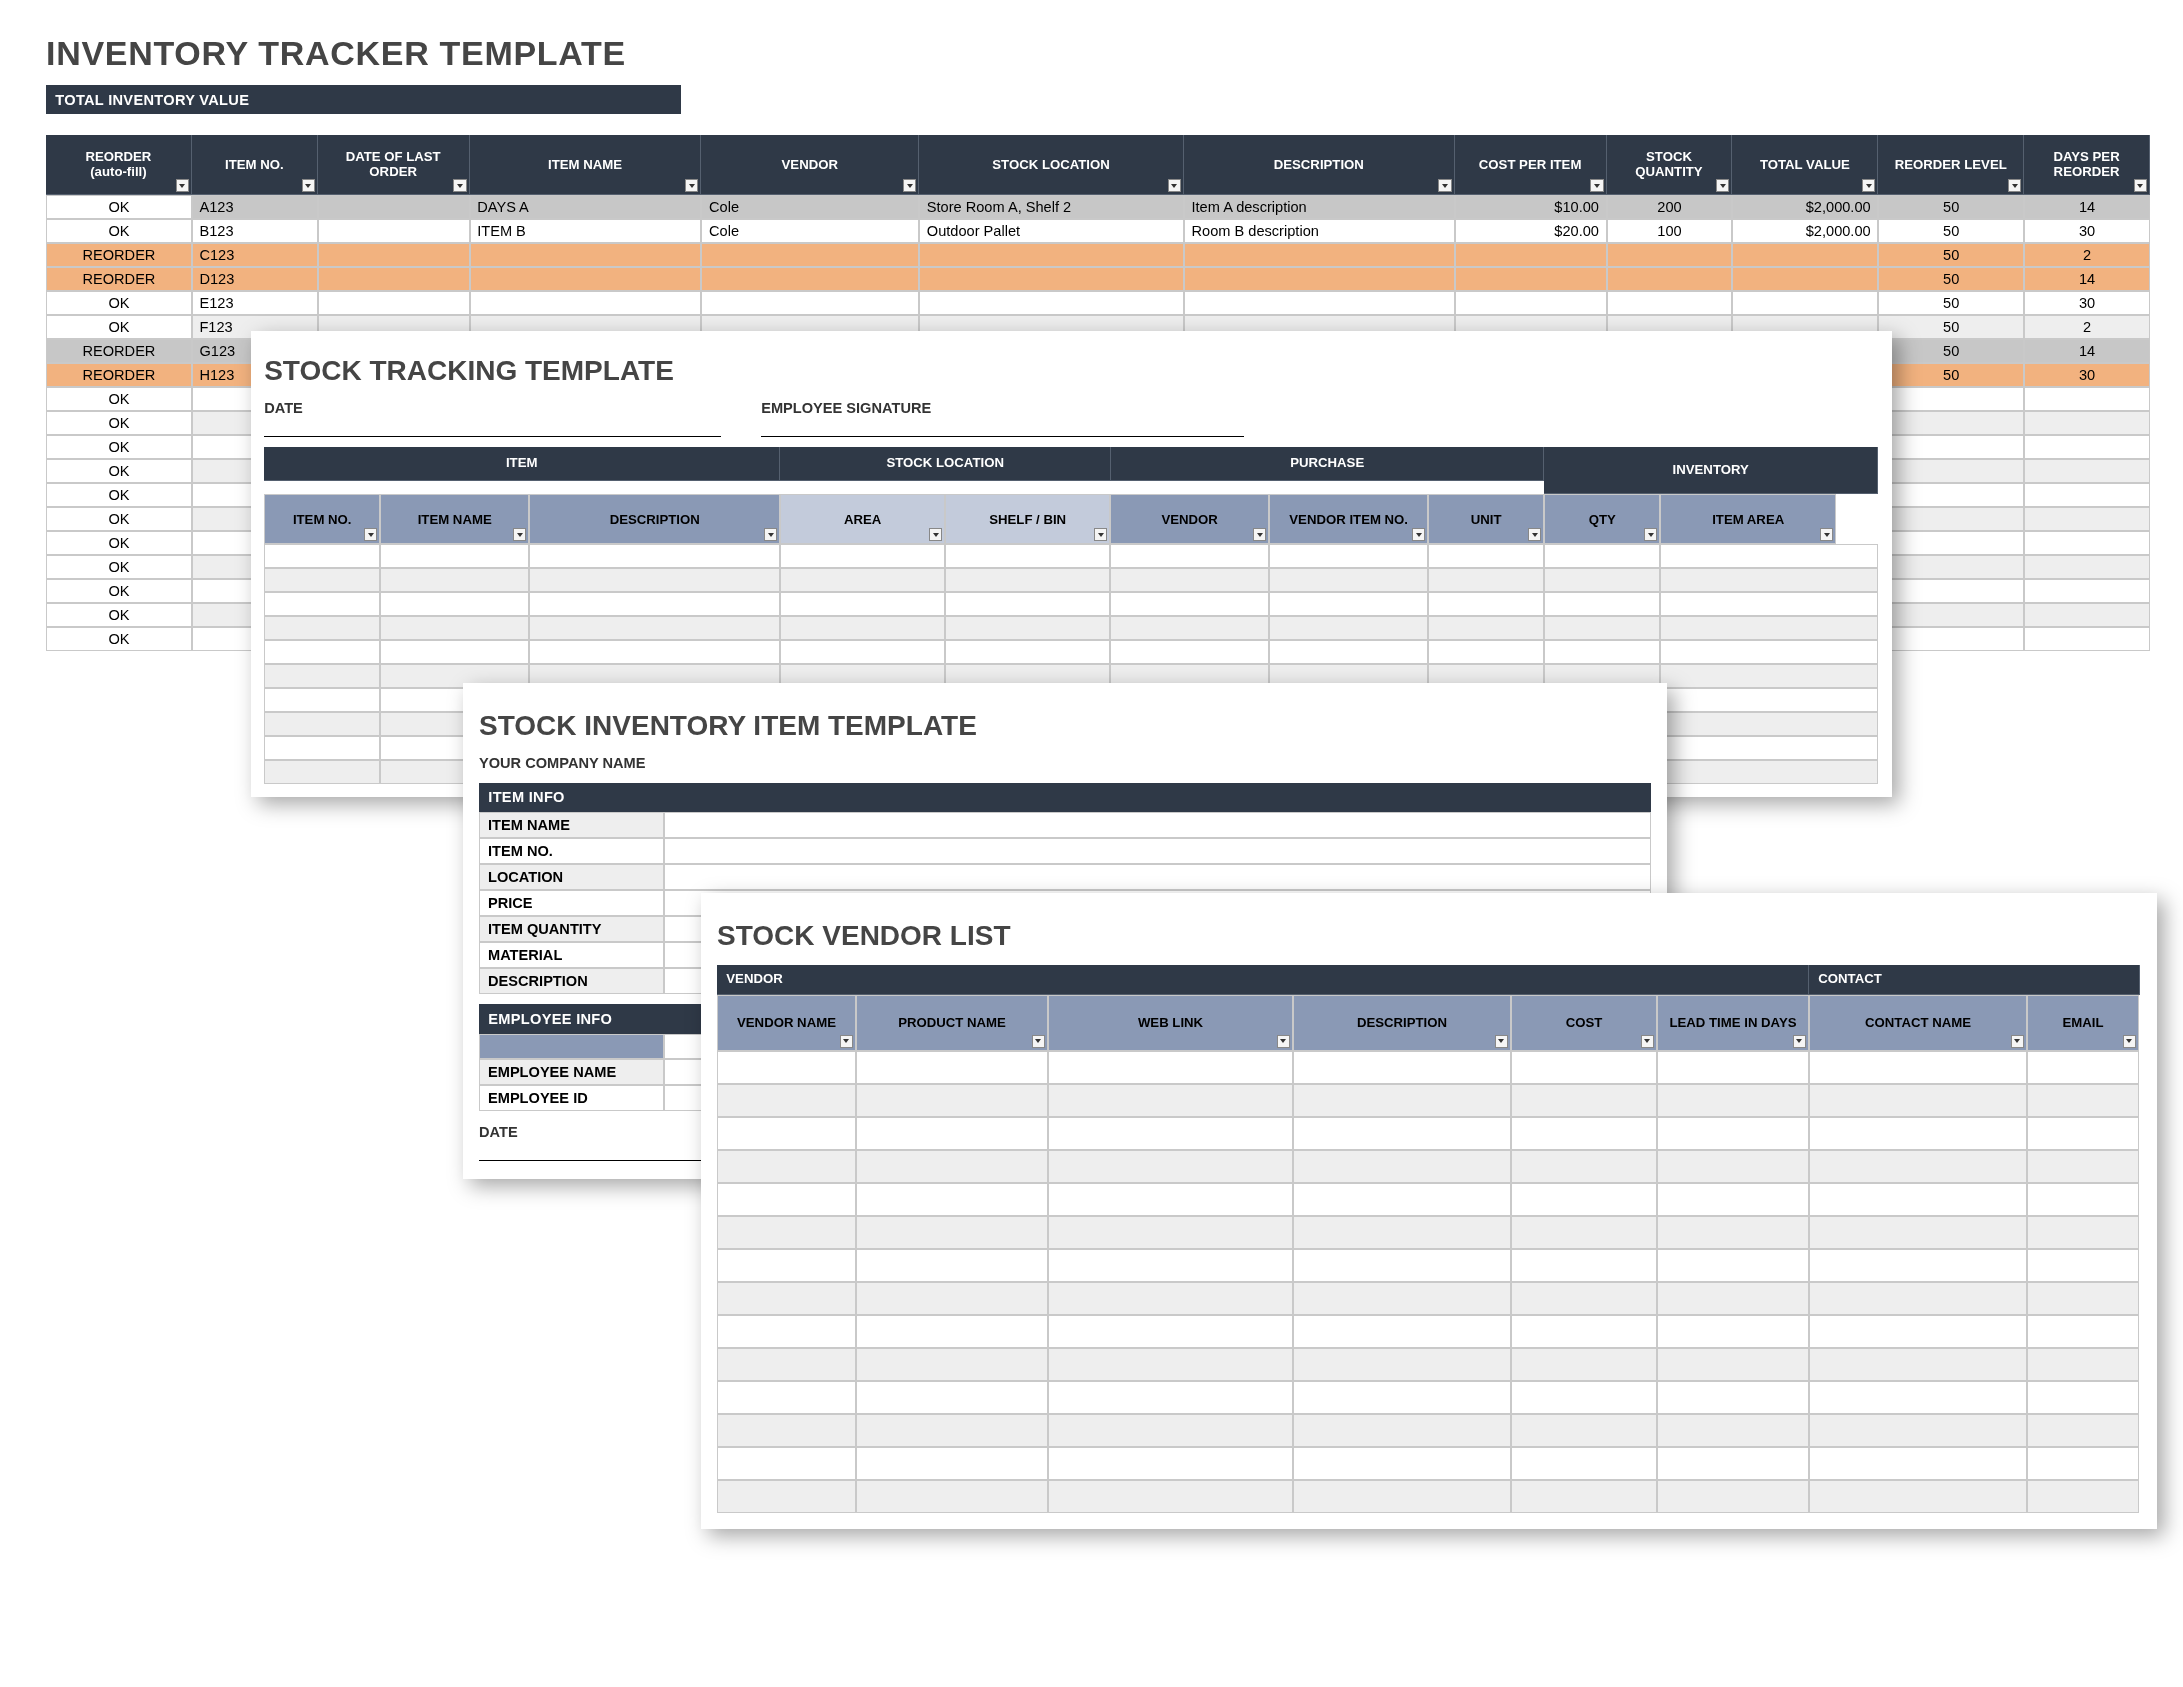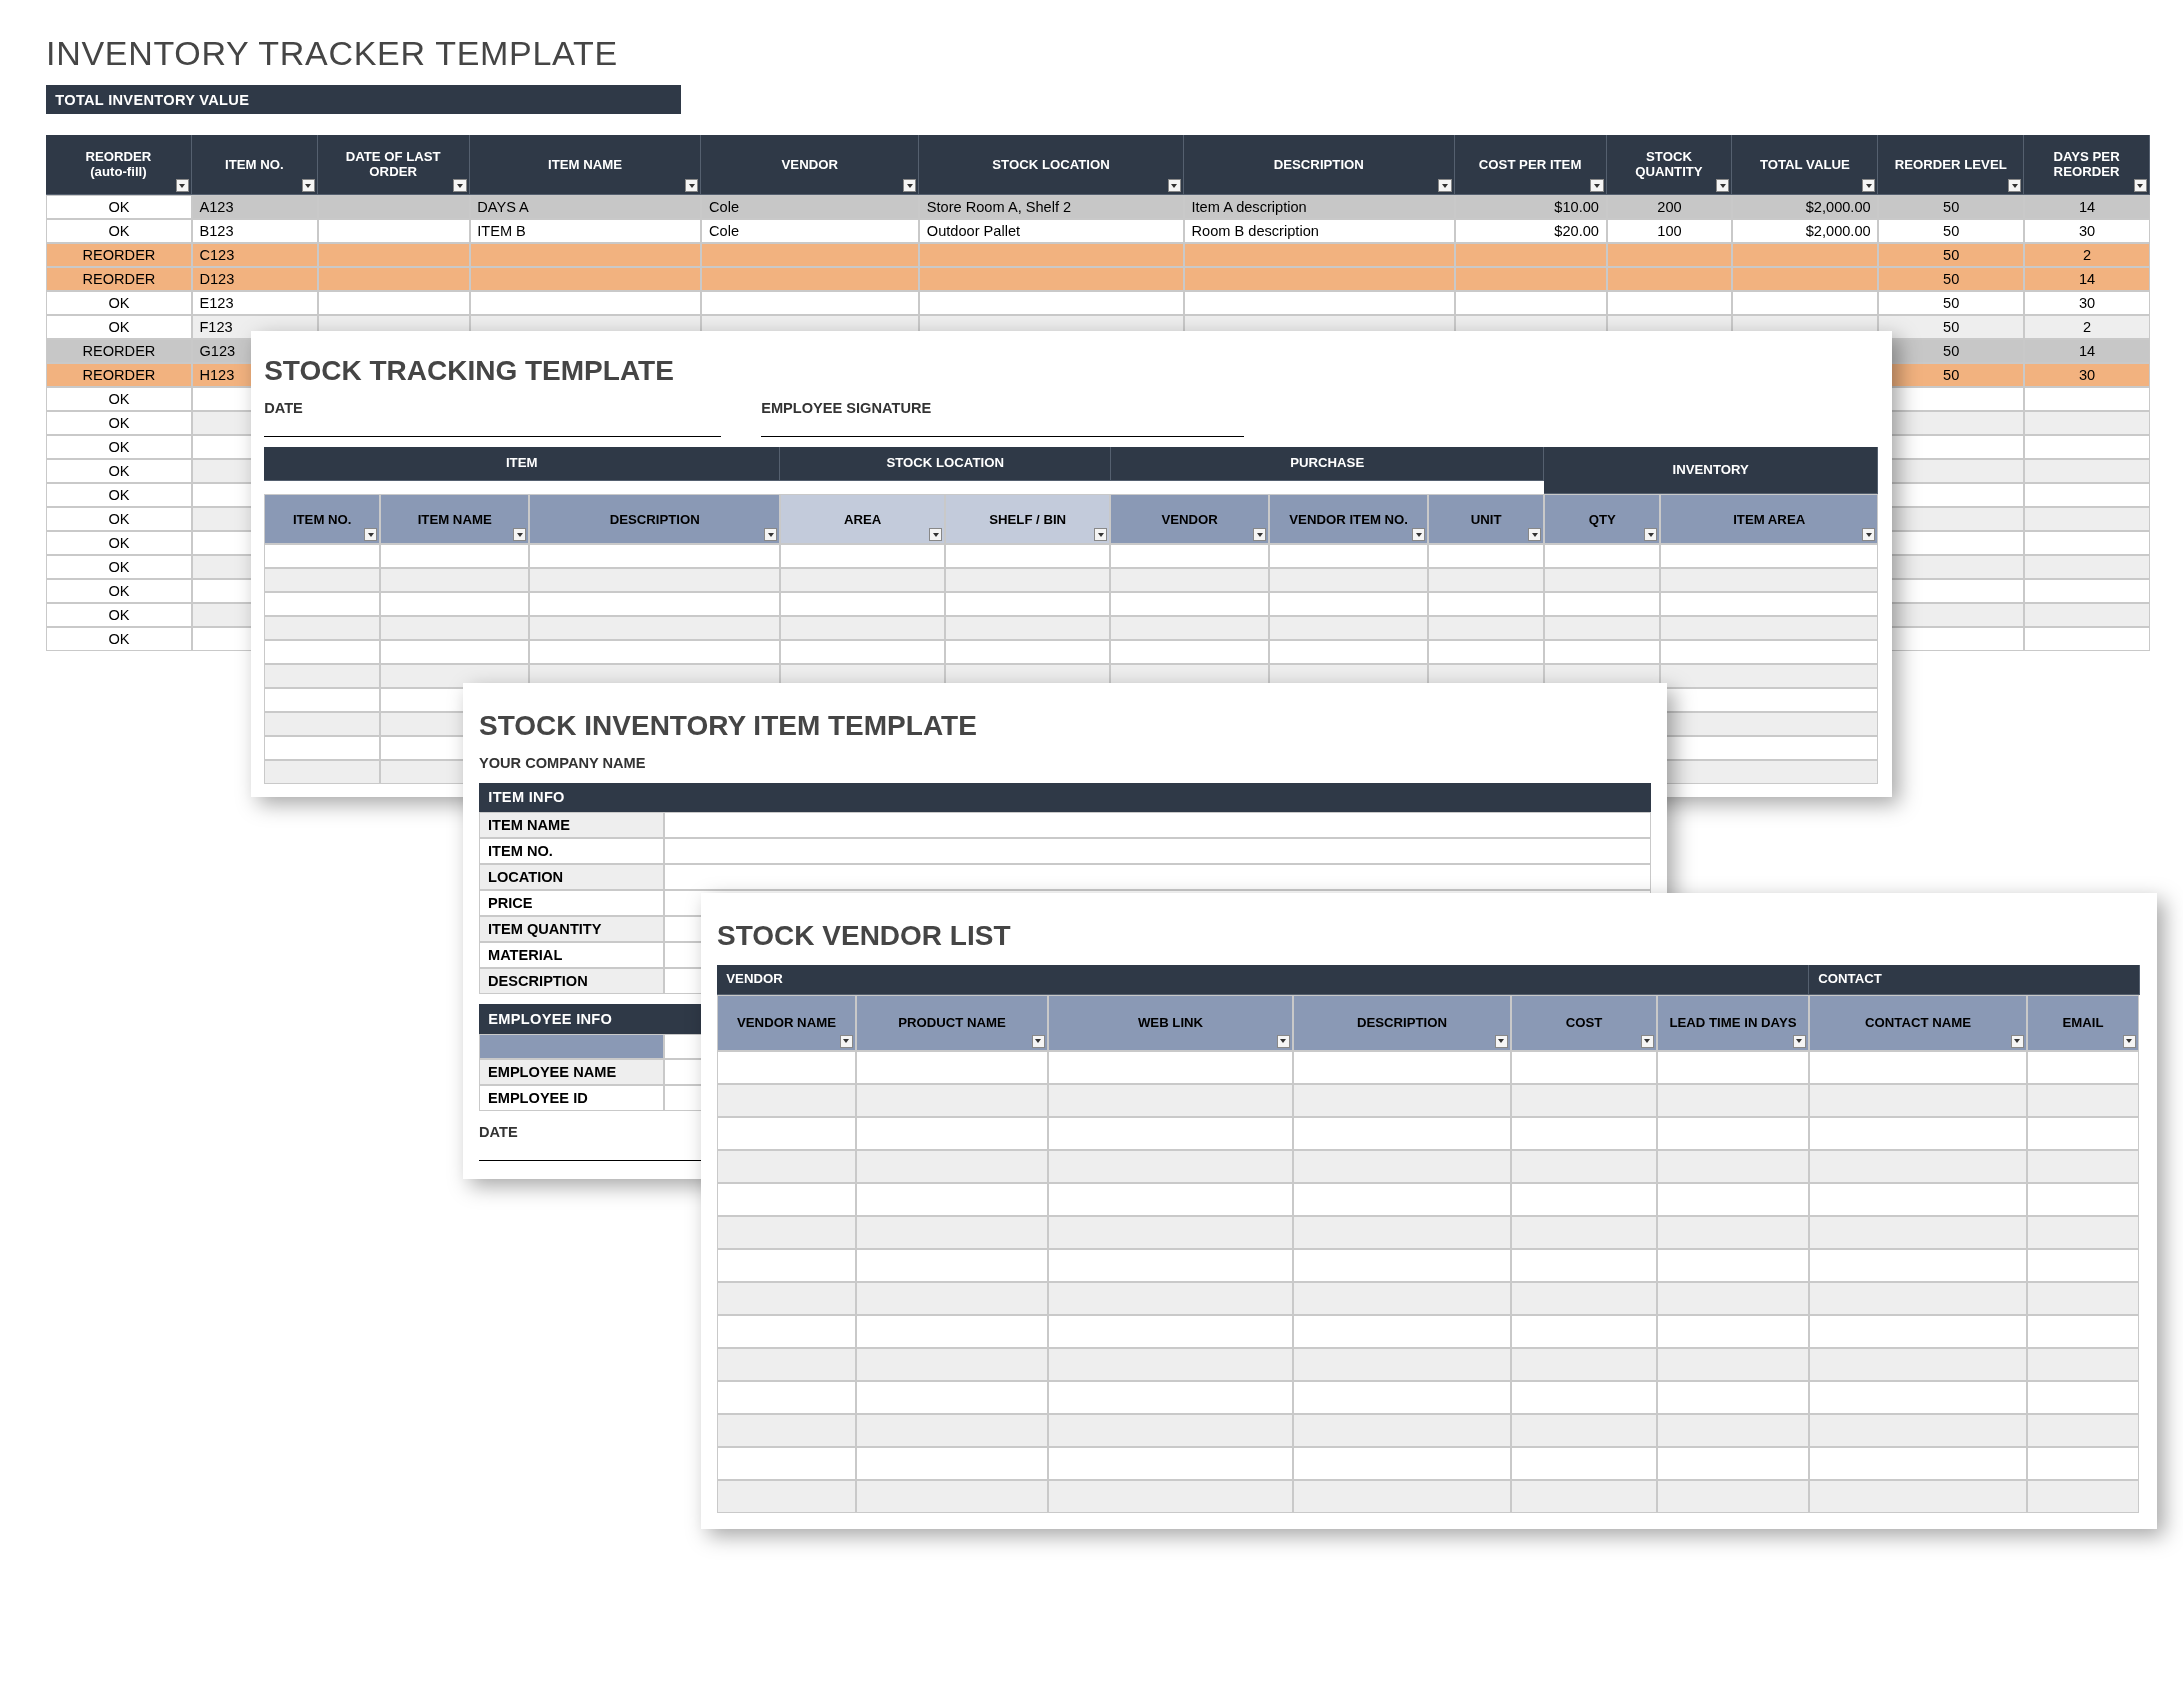--- a/index.html
+++ b/index.html
@@ -13,21 +13,21 @@
     color: #000;
   }
   .panel {
     position: absolute;
     background: #fff;
     box-shadow: 6.6px 6.6px 20px rgba(0,0,0,0.35);
   }
   .panel.noshadow { box-shadow: none; }
   .title {
     font-size: 34px;
-    font-weight: 400;
+    font-weight: 700;
     letter-spacing: 0.7px;
     color: #454545;
     margin-bottom: 12px;
   }
   .title-sm {
     font-size: 28px;
     font-weight: 700;
     color: #454545;
     margin-bottom: 13.2px;
   }
@@ -448,21 +448,21 @@
   <div class="hdr-row" id="tracking-subhdr">
       <div class="subhdr-cell" style="width: 116px; height: 50px;">ITEM NO.<span class="drop"></span></div>
       <div class="subhdr-cell" style="width: 149px; height: 50px;">ITEM NAME<span class="drop"></span></div>
       <div class="subhdr-cell" style="width: 251px; height: 50px;">DESCRIPTION<span class="drop"></span></div>
       <div class="subhdr-cell lt" style="width: 165px; height: 50px;">AREA<span class="drop"></span></div>
       <div class="subhdr-cell lt" style="width: 165px; height: 50px;">SHELF / BIN<span class="drop"></span></div>
       <div class="subhdr-cell" style="width: 159px; height: 50px;">VENDOR<span class="drop"></span></div>
       <div class="subhdr-cell" style="width: 159px; height: 50px;">VENDOR ITEM NO.<span class="drop"></span></div>
       <div class="subhdr-cell" style="width: 116px; height: 50px;">UNIT<span class="drop"></span></div>
       <div class="subhdr-cell" style="width: 116px; height: 50px;">QTY<span class="drop"></span></div>
-      <div class="subhdr-cell" style="width: 218px; height: 50px;">ITEM AREA<span class="drop"></span></div>
+      <div class="subhdr-cell" style="width: 176px; height: 50px;">ITEM AREA<span class="drop"></span></div>
     </div>
 
   <div id="tracking-rows">
       <div class="row">
         <div class="cell stripe-even" style="width: 116px;"></div>
         <div class="cell stripe-even" style="width: 149px;"></div>
         <div class="cell stripe-even" style="width: 251px;"></div>
         <div class="cell stripe-even" style="width: 165px;"></div>
         <div class="cell stripe-even" style="width: 165px;"></div>
         <div class="cell stripe-even" style="width: 159px;"></div>

